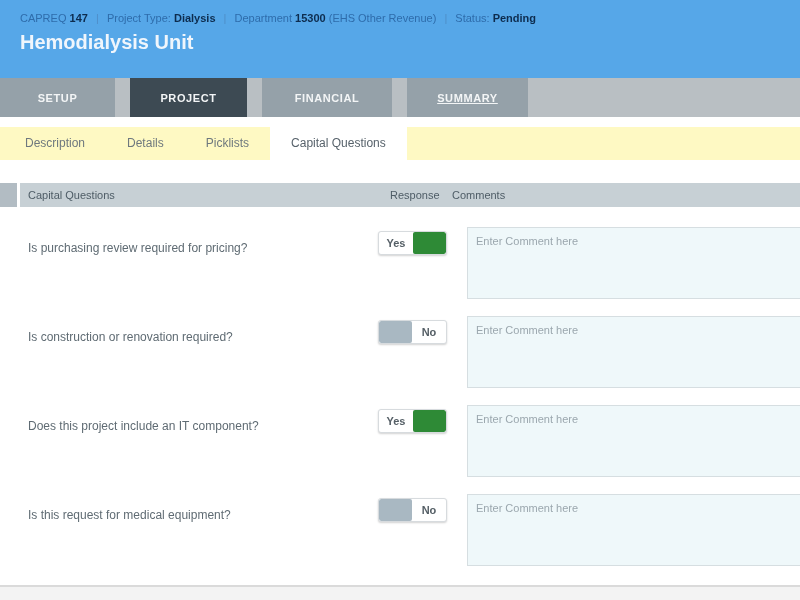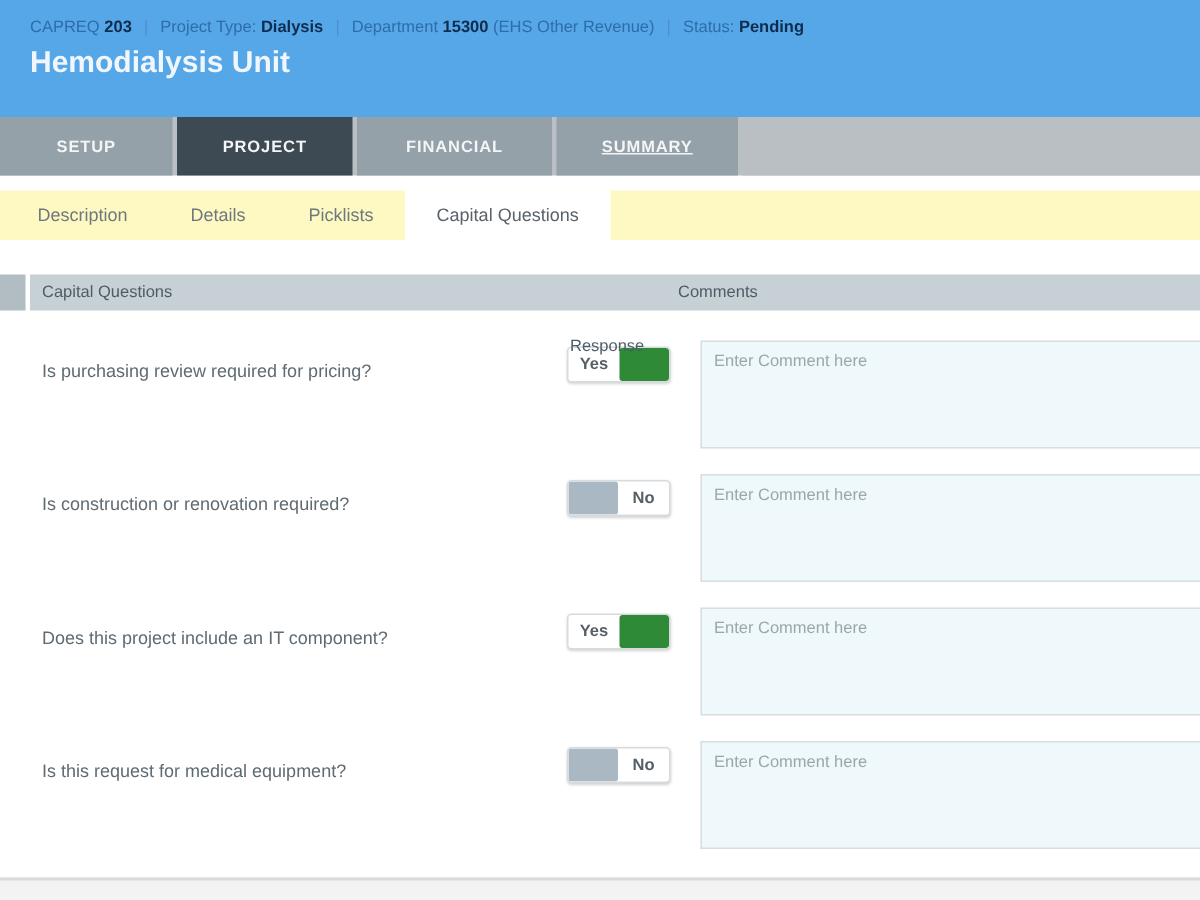--- a/index.html
+++ b/index.html
@@ -10,42 +10,42 @@
   
   .blue-header { height:78px; background:#56a7e8; padding-left:20px; }
   .info-bar { padding-top:12px; font-size:11px; color:#2e6cab; white-space:nowrap; }
   .info-bar .lbl { color:#2e6cab; }
   .info-bar .val { color:#0d2c4e; font-weight:bold; }
   .info-bar .sep { color:#4e8ec8; margin:0 5px; }
   .page-title { margin-top:7px; font-size:20px; font-weight:700; color:#f0f6fc; }
 
   
   .main-tabs { height:39px; display:flex; background:#b9bfc3; }
-  .main-tab { width:115px; margin-right:3px; background:#95a1a9; color:#f3f5f6;
+  .main-tab { width:115px; margin-right:15px; background:#95a1a9; color:#f3f5f6;
     font-size:11px; font-weight:bold; letter-spacing:0.6px; display:flex;
     align-items:center; justify-content:center; cursor:pointer; }
   .main-tab:nth-child(2){ width:117px; }
   .main-tab:nth-child(3){ width:130px; }
   .main-tab:nth-child(4){ width:121px;text-decoration:underline; }
   .main-tab.active { background:#3d4a53; }
   .main-tabs .filler { flex:1; background:#b9bfc3; }
 
   
   .sub-tabs-wrap { margin-top:10px; }
   .sub-tabs { height:33px; background:#fef9c3; display:flex; padding-left:4px; }
   .sub-tab { padding:0 21px; line-height:33px; font-size:12px; color:#6e787e; cursor:pointer; }
   .sub-tab.active { background:#ffffff; color:#57626b; }
 
   
   .table-header { margin-top:23px; height:24px; position:relative; }
   .th-stub { position:absolute; left:0; top:0; width:17px; height:24px; background:#b2bcc3; }
   .th-main { position:absolute; left:20px; right:0; top:0; height:24px; background:#c7d0d5; }
   .th-main span { position:absolute; top:6px; font-size:11px; color:#4e5c66; }
   .th-question { left:8px; }
-  .th-response { left:360px;margin-top:36px; }
+  .th-response { left:370px; }
   .th-comments { left:432px; }
 
   
   .rows { margin-top:3px; }
   .row { height:89px; display:flex; }
   .q-cell { flex:0 0 378px; padding:28px 10px 0 28px; }
   .q-text { font-size:12px; color:#5f6b73; }
   .r-cell { flex:0 0 89px; padding-top:21px; }
   .c-cell { flex:1; padding-top:17px; overflow:visible; }
 
@@ -69,21 +69,21 @@
     background:#f3f3f3; border-top:2px solid #dadada; }
 </style>
 </head>
 <body>
 
 <div class="app">
 
   <header class="blue-header">
     <div class="info-bar">
       <span class="lbl">CAPREQ</span>
-      <span class="val">203</span>
+      <span class="val">147</span>
       <span class="sep">|</span>
       <span class="lbl">Project Type:</span>
       <span class="val">Dialysis</span>
       <span class="sep">|</span>
       <span class="lbl">Department</span>
       <span class="val">15300</span>
       <span class="lbl">(EHS Other Revenue)</span>
       <span class="sep">|</span>
       <span class="lbl">Status:</span>
       <span class="val">Pending</span>

